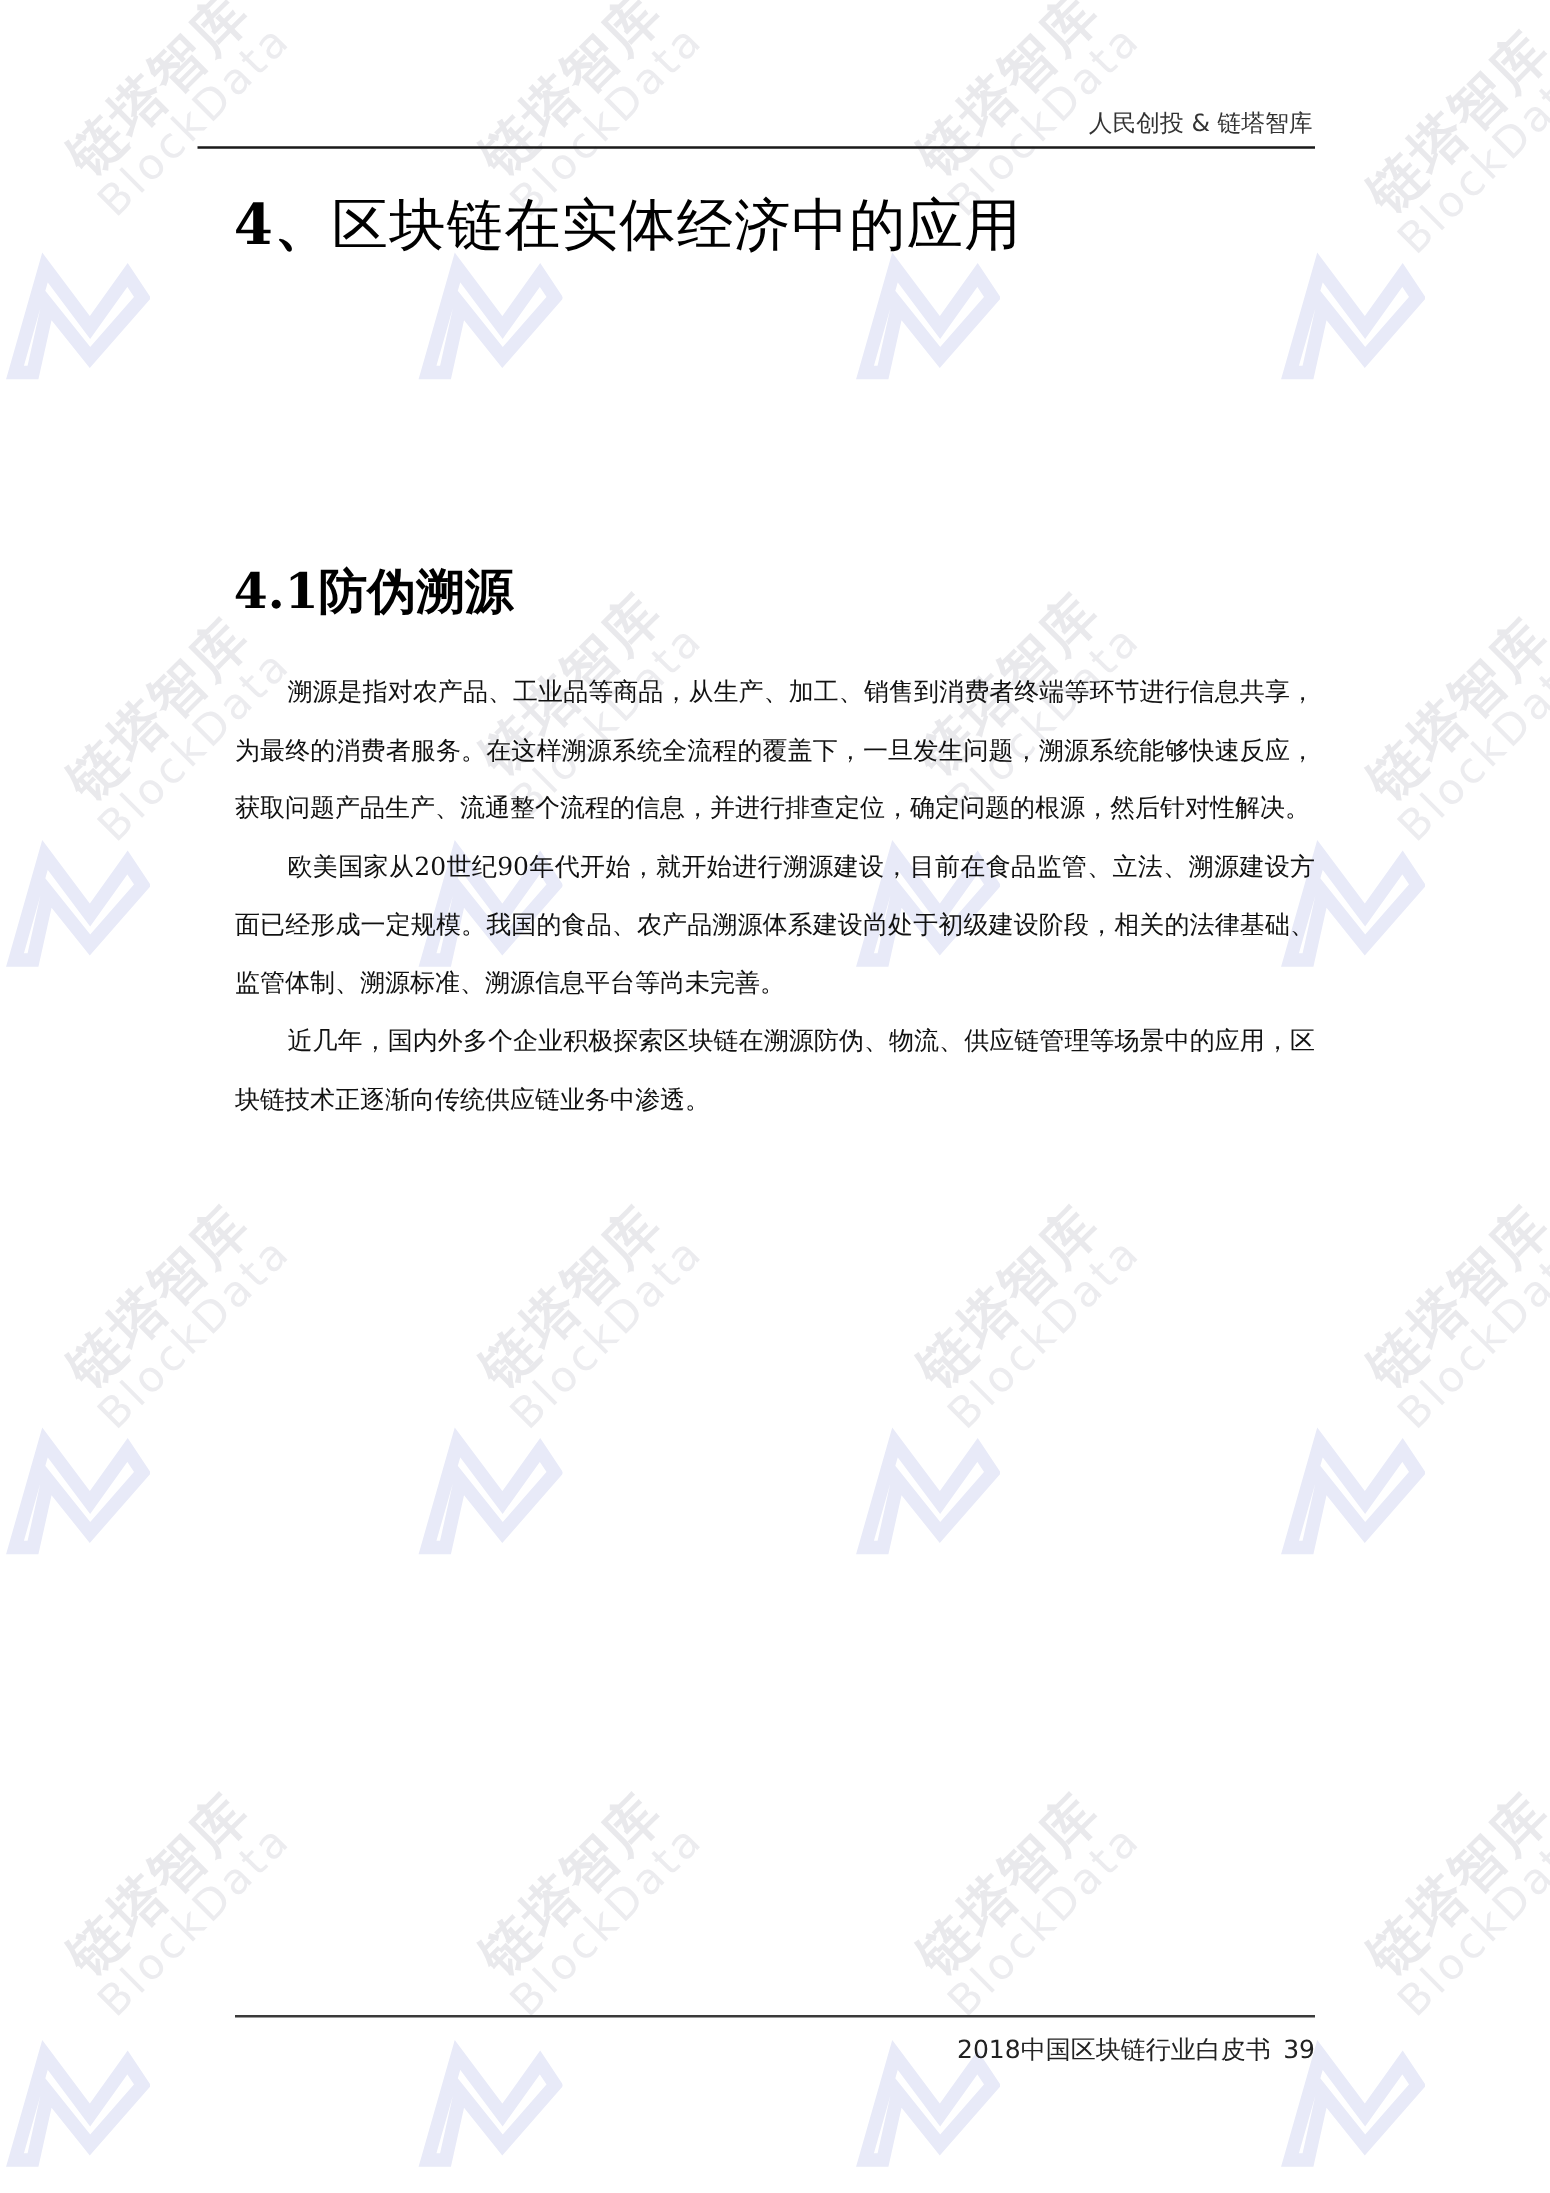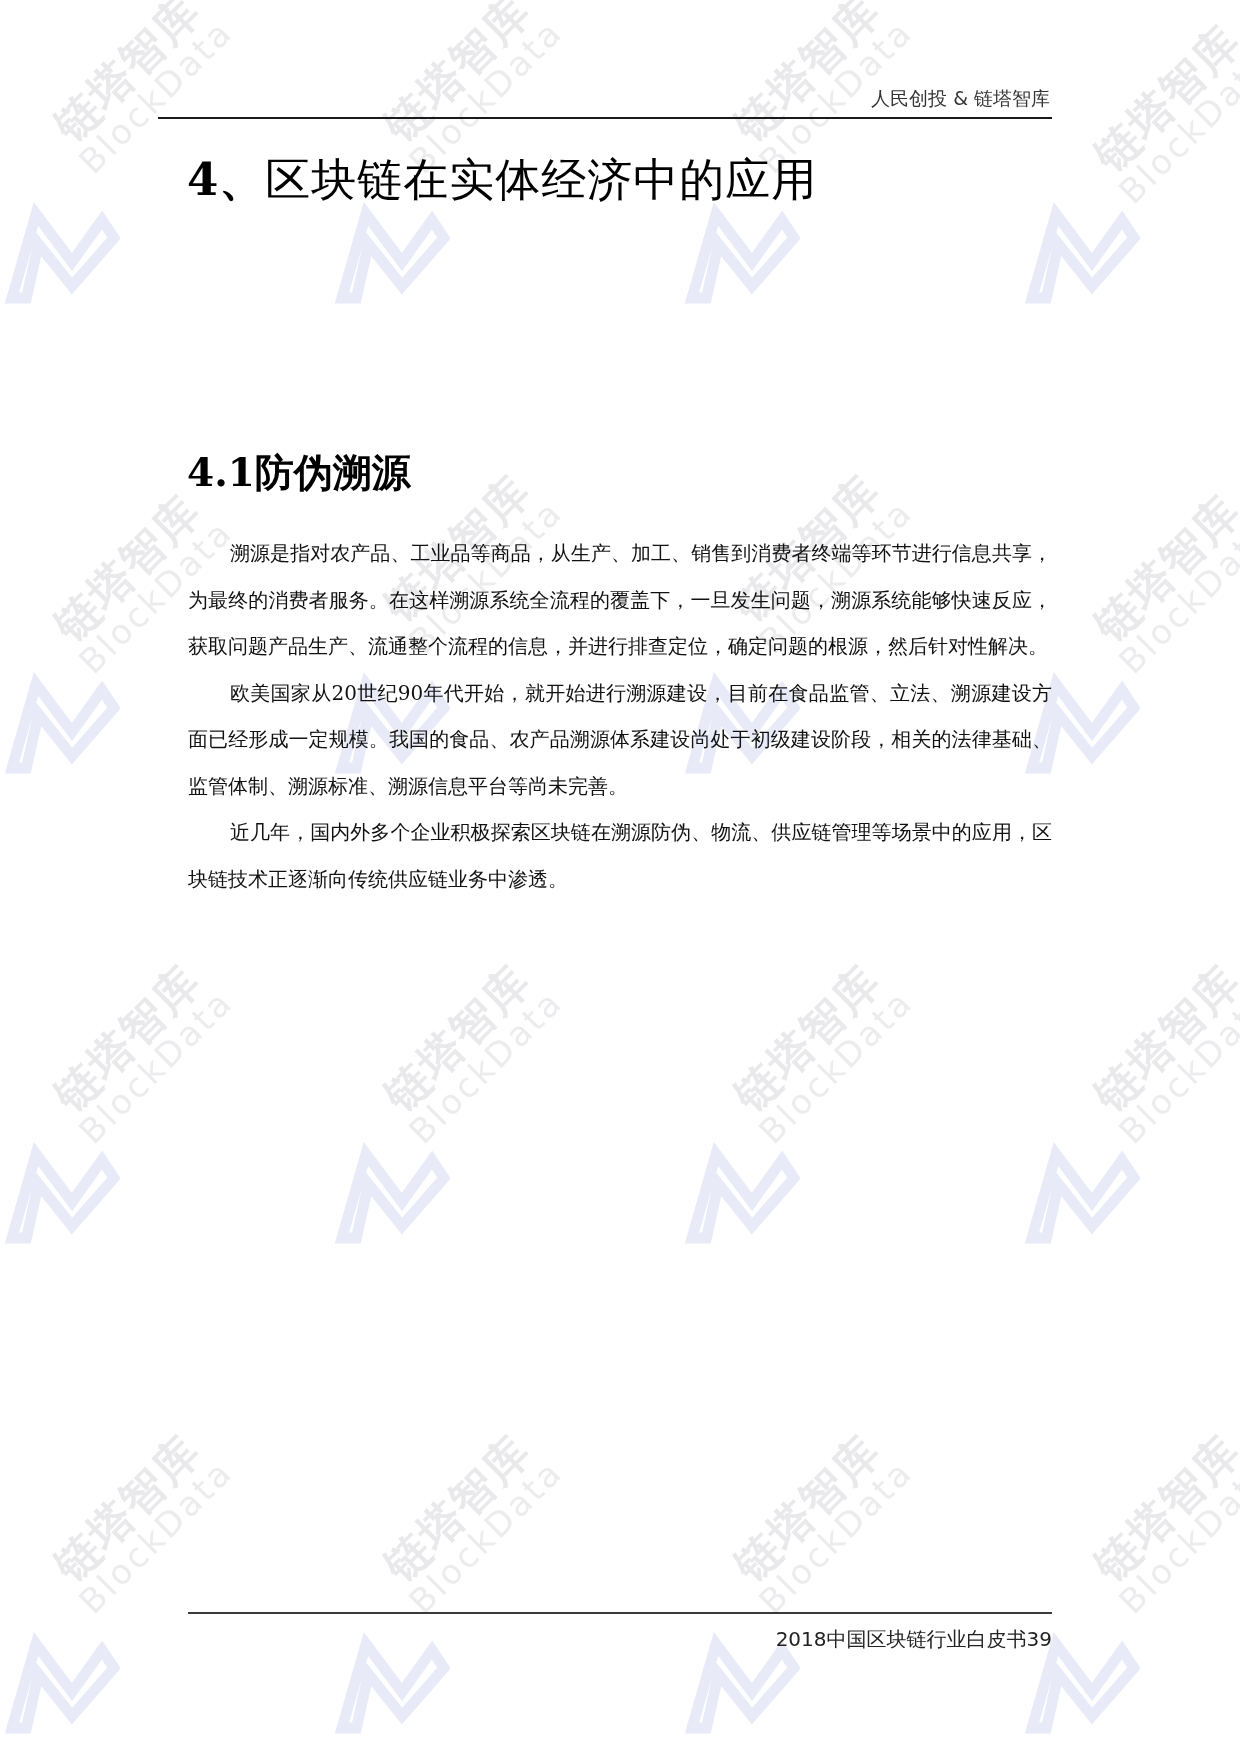--- a/index.html
+++ b/index.html
@@ -27,21 +27,21 @@
   .para { font-size: 20px; line-height: 46.5px; margin: 0; text-align: justify; text-indent: 42px; color: #111; }
   .section-title {
     position: absolute; top: 446px; left: 187px;
     font-family: "DejaVu Serif", serif; font-size: 39px; font-weight: bold; color: #000;
   }
   .footer-rule { position: absolute; top: 1612px; left: 188px; width: 864px; height: 2px; background: #3a3a3a; }
   .footer-text {
     position: absolute; top: 1626px; right: 188px;
     font-family: "DejaVu Sans", sans-serif; font-size: 20px; color: #222;
   }
-  .footer-text .pg { }
+  .footer-text .pg { margin-left: 10px; }
 </style>
 </head>
 <body>
 
 <div class="watermarks">
 
   <div class="wm" style="left:40px;top:40px;">
       <div class="cn">链塔智库</div>
       <div class="en">BlockData</div>
     </div>

